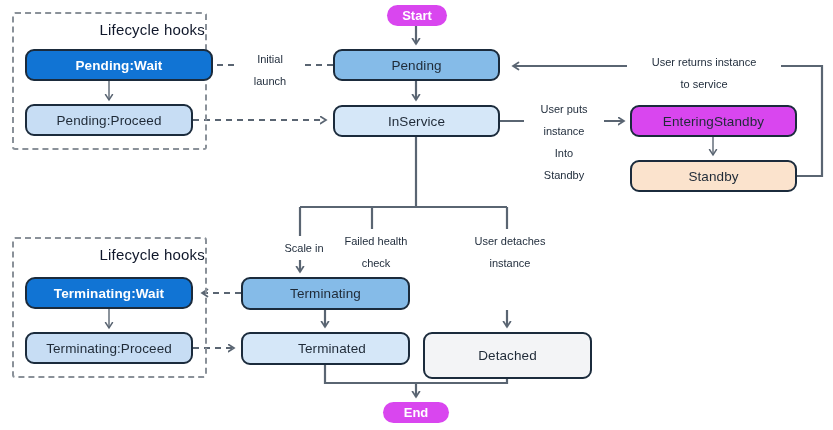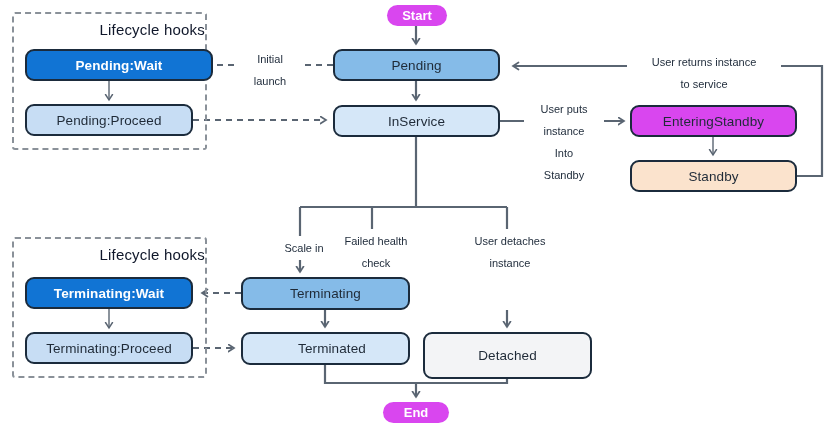--- a/index.html
+++ b/index.html
@@ -88,21 +88,21 @@
 
   <div class="group" style="left:12px;top:12px;width:195px;height:138px;">
     <div class="group-title">Lifecycle hooks</div>
   </div>
   <div class="node darkblue" style="left:25px;top:49px;width:188px;height:32px;">Pending:Wait</div>
   <div class="node paleblue" style="left:25px;top:104px;width:168px;height:32px;">Pending:Proceed</div>
 
   <div class="group" style="left:12px;top:237px;width:195px;height:141px;">
     <div class="group-title">Lifecycle hooks</div>
   </div>
-  <div class="node darkblue" style="left:25px;top:277px;width:168px;height:32px;">Terminating:Wait</div>
+  <div class="node darkblue" style="left:25px;top:277px;width:168px;height:32px;border-radius:10px;">Terminating:Wait</div>
   <div class="node paleblue" style="left:25px;top:332px;width:168px;height:32px;">Terminating:Proceed</div>
 
   <div class="pill" style="left:387px;top:5px;width:60px;height:21px;">Start</div>
 
   <div class="node medblue" style="left:333px;top:49px;width:167px;height:32px;">Pending</div>
 
   <div class="node lightblue" style="left:333px;top:105px;width:167px;height:32px;">InService</div>
 
   <div class="node orange" style="left:630px;top:105px;width:167px;height:32px;">EnteringStandby</div>
 

